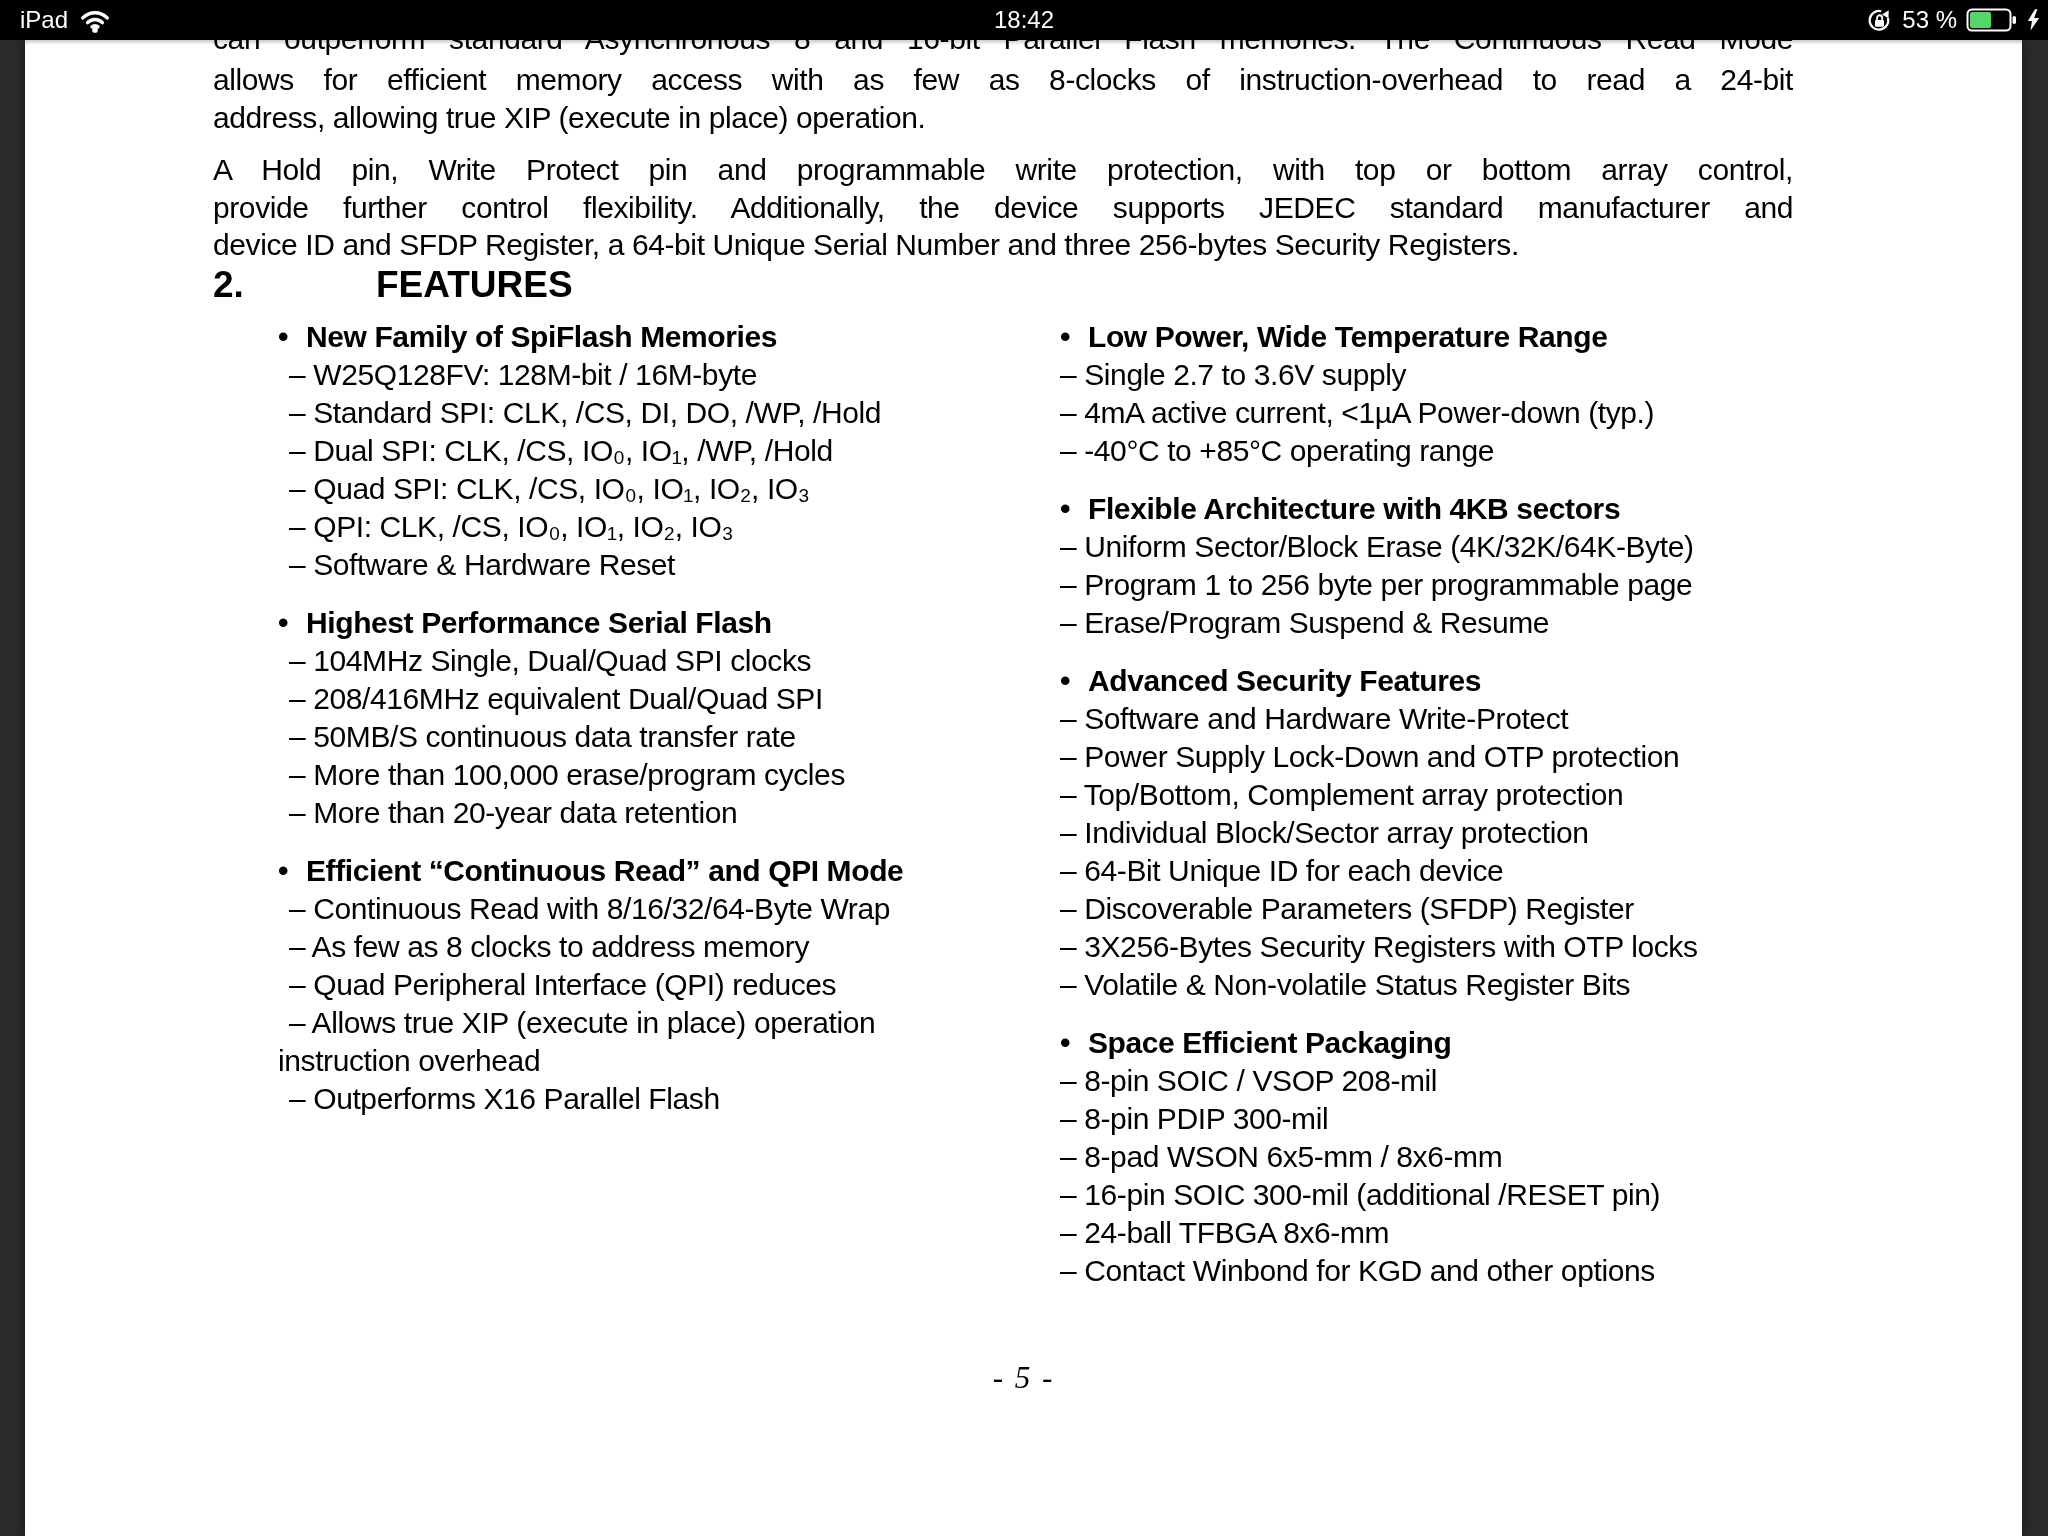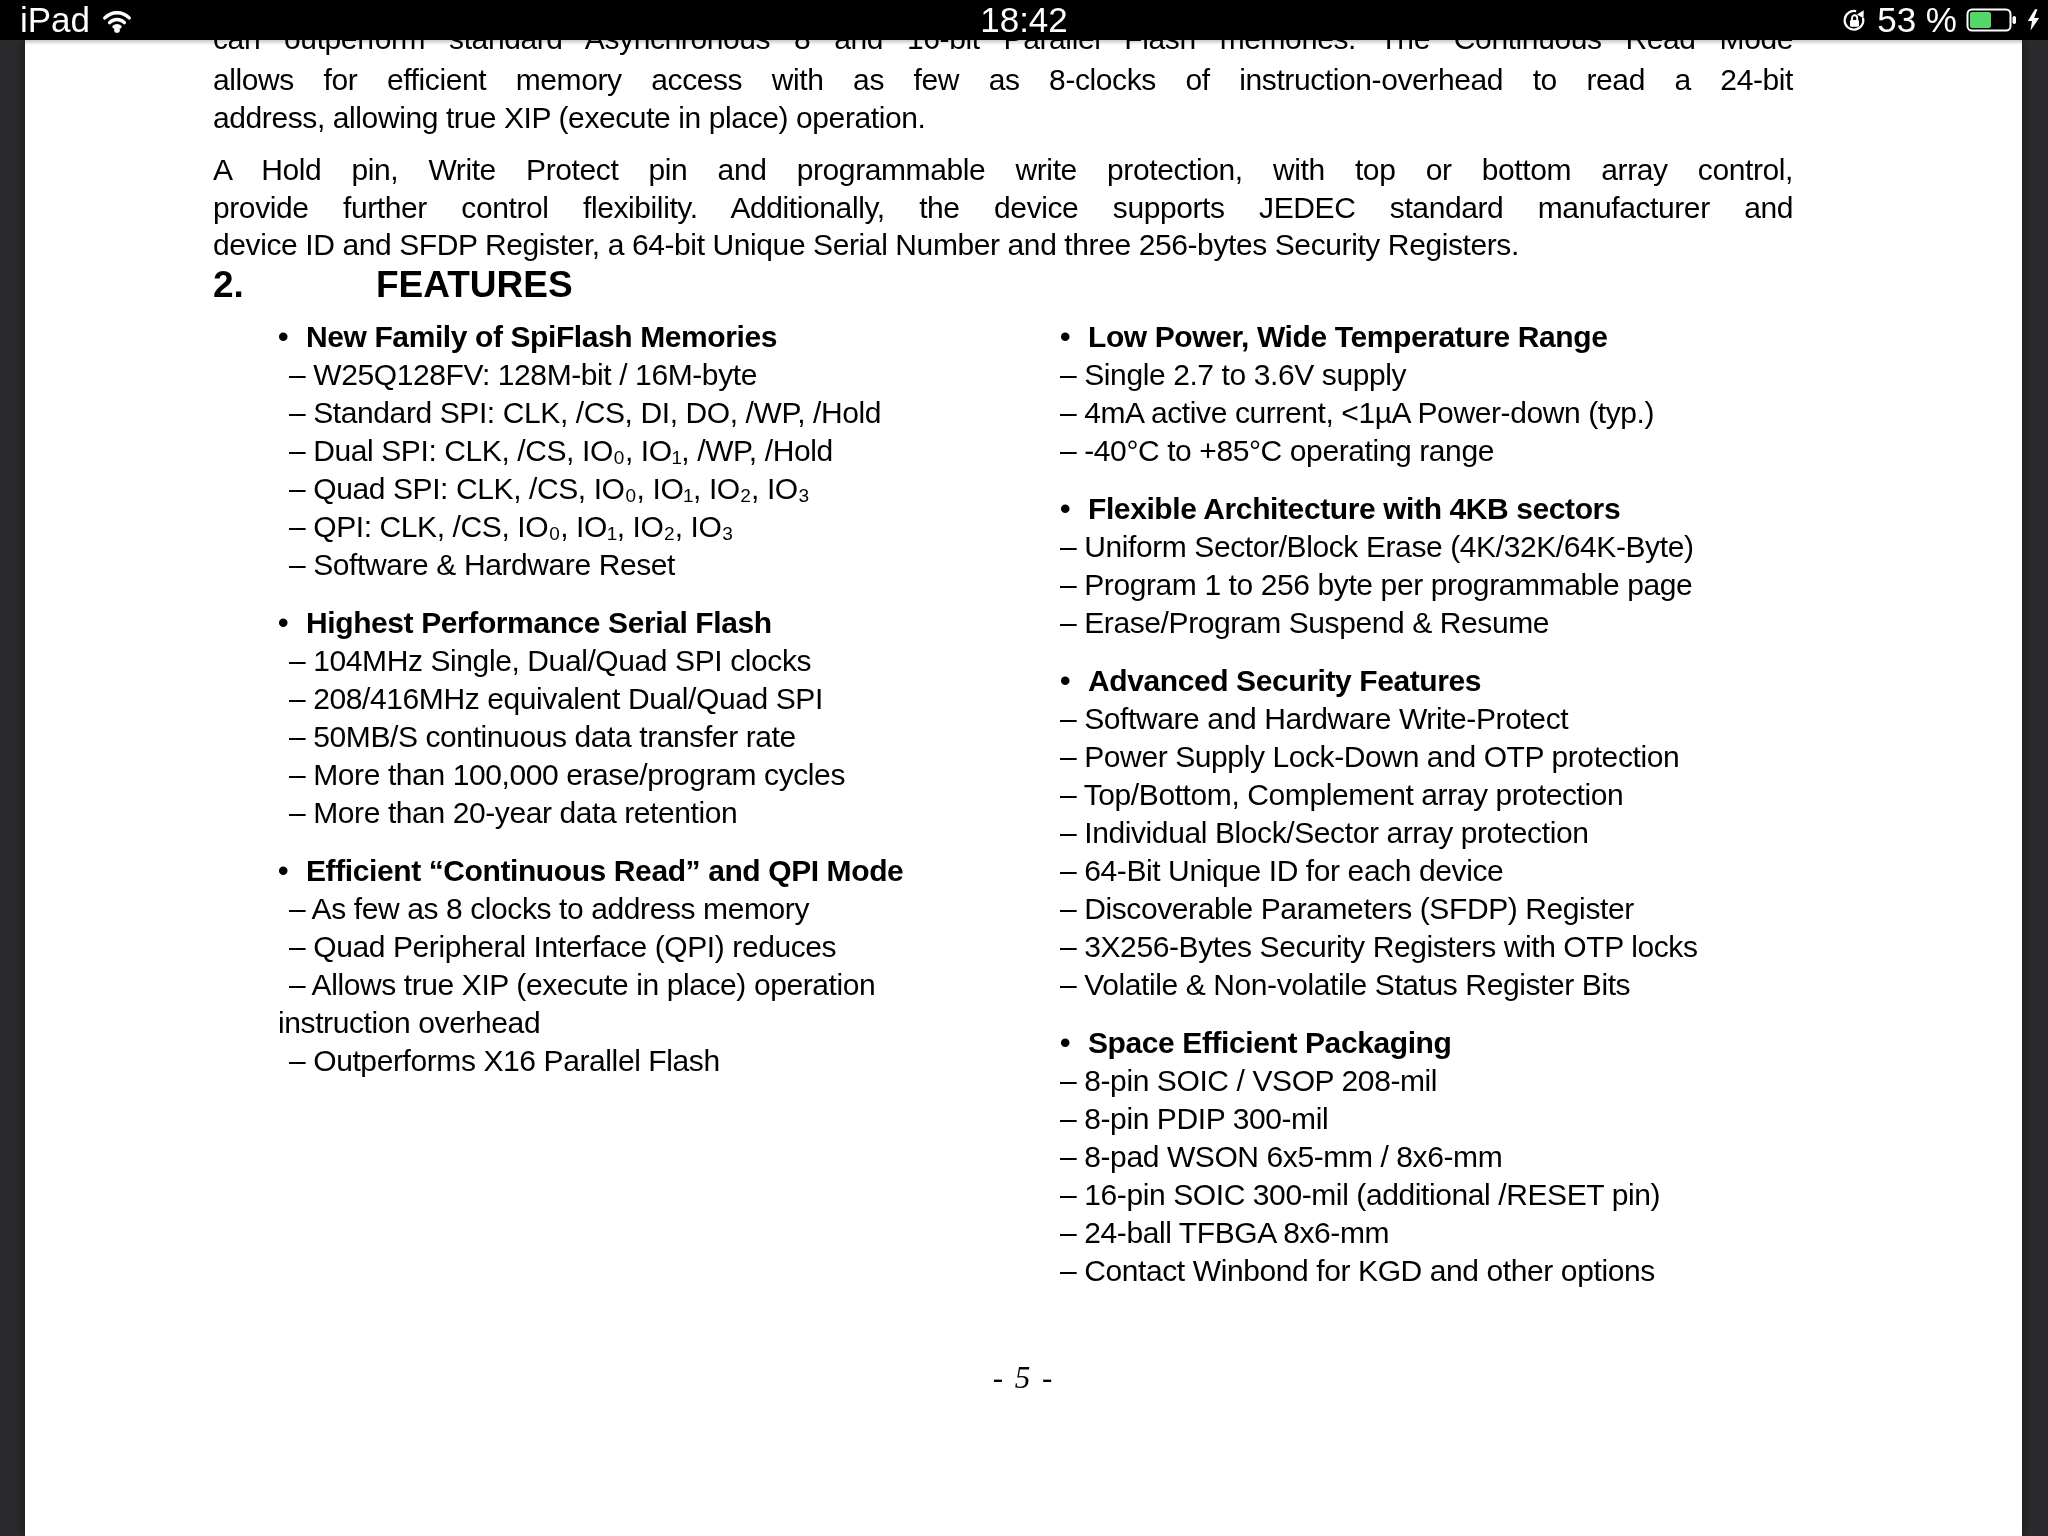--- a/index.html
+++ b/index.html
@@ -8,21 +8,21 @@
     background:#2b2b2d;
     overflow:hidden;
     font-family:"Liberation Sans","DejaVu Sans",sans-serif;
     position:relative;
   }
   
   .statusbar{
     position:absolute;top:0;left:0;width:2048px;height:40px;
     background:#000;color:#fff;z-index:20;
     display:flex;align-items:center;justify-content:space-between;
-    font-size:35px;
+    font-size:24px;
   }
   .sb-left{display:flex;align-items:center;gap:10px;padding-left:20px;}
   .sb-center{position:absolute;left:0;right:0;text-align:center;font-weight:500;}
   .sb-right{display:flex;align-items:center;gap:9px;padding-right:8px;z-index:2;}
   .sb-icon{display:inline-block;line-height:0;}
   
   .page{
     position:absolute;left:25px;top:40px;width:1997px;height:1496px;
     background:#fff;overflow:hidden;z-index:1;
     box-shadow:0 0 10px rgba(0,0,0,.55);
@@ -133,20 +133,21 @@
     <div class="section">
       <div class="feat-head"><span class="bullet">•</span><span>Highest Performance Serial Flash</span></div>
       <div class="item">– 104MHz Single, Dual/Quad SPI clocks</div>
       <div class="item">– 208/416MHz equivalent Dual/Quad SPI</div>
       <div class="item">– 50MB/S continuous data transfer rate</div>
       <div class="item">– More than 100,000 erase/program cycles</div>
       <div class="item">– More than 20-year data retention</div>
     </div>
     <div class="section">
       <div class="feat-head"><span class="bullet">•</span><span>Efficient “Continuous Read” and QPI Mode</span></div>
+      <div class="item">– Continuous Read with 8/16/32/64-Byte Wrap</div>
       <div class="item">– As few as 8 clocks to address memory</div>
       <div class="item">– Quad Peripheral Interface (QPI) reduces</div>
       <div class="item">– Allows true XIP (execute in place) operation</div>
       <div class="item" style="margin-left:0">instruction overhead</div>
       <div class="item">– Outperforms X16 Parallel Flash</div>
     </div>
   </div>
 
   <div class="col col-right">
     <div class="section">

